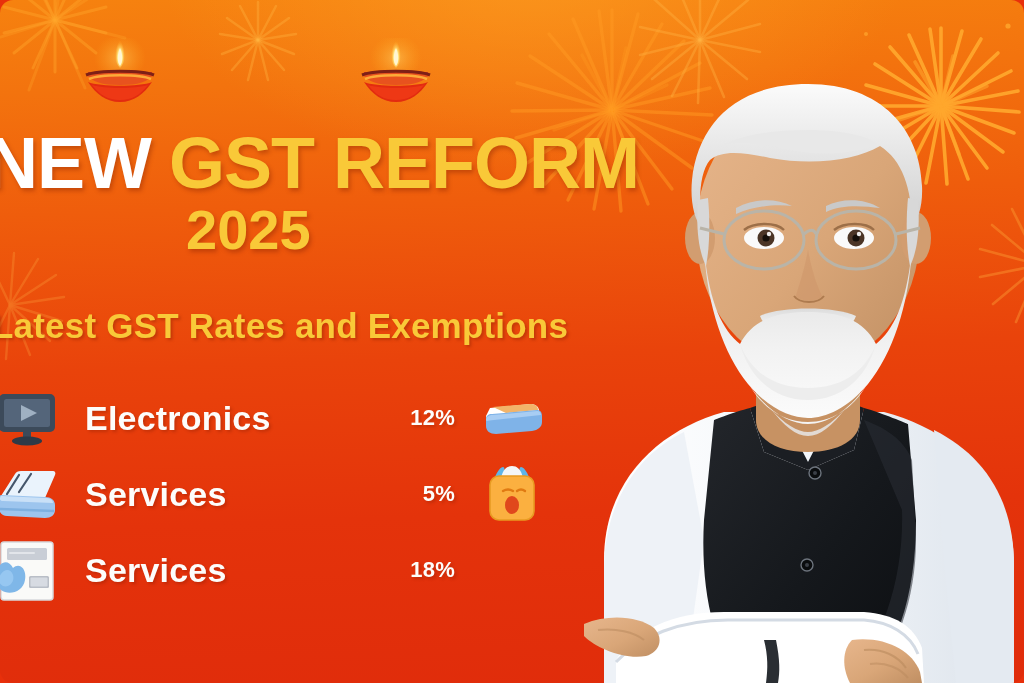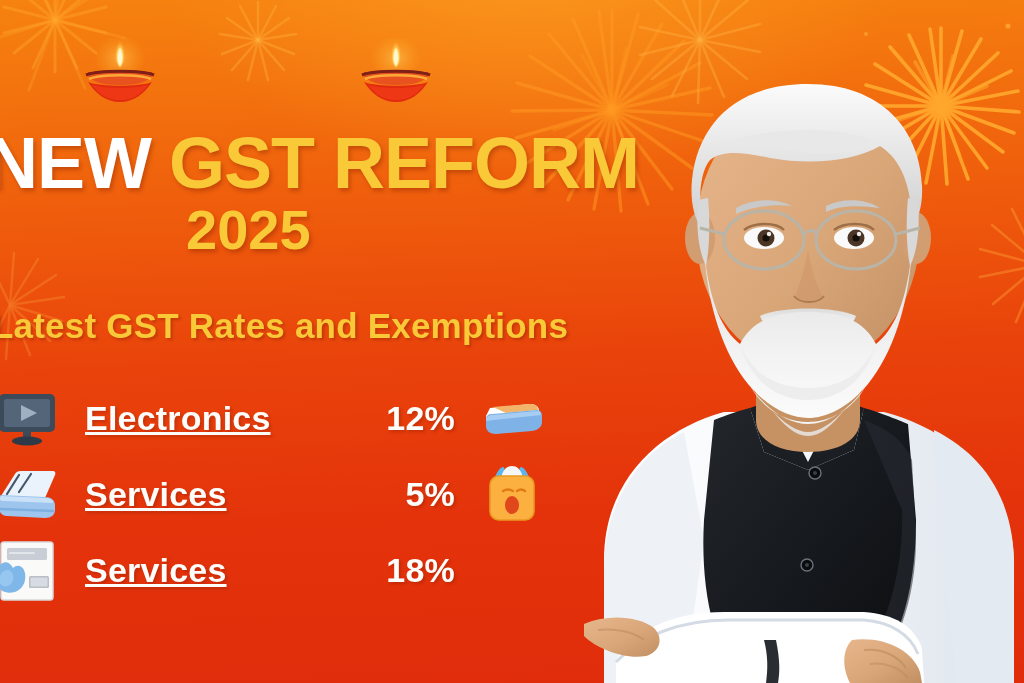--- a/index.html
+++ b/index.html
@@ -9,20 +9,21 @@
     background:#E8300B;
   }
 
   #poster {
     position:relative;
     width:1024px; height:683px;
     overflow:hidden;
     background:
       radial-gradient(ellipse 520px 300px at 52% -6%, rgba(255,168,40,0.55) 0%, rgba(255,150,30,0.0) 72%),
       linear-gradient(178deg, #F6820F 0%, #F3730E 13%, #EF5D0C 30%, #E9430B 52%, #E4330B 74%, #E02C0B 100%);
+    border-radius: 13px;
   }
 
   
   .fw { position:absolute; pointer-events:none; }
   .fw svg { display:block; }
 
   
   .diya { position:absolute; }
 
   
@@ -85,27 +86,26 @@
   .ricon svg { display:block; }
   .rlabel {
     position:absolute;
     left:85px;
     font-size:34px;
     font-weight:bold;
     color:#FDFDFB;
     letter-spacing:0.2px;
     white-space:nowrap;
     text-shadow:2px 2px 3px rgba(120,25,0,0.30);
-    text-decoration:underline;
   }
   .rvalue {
     position:absolute;
     left:270px; width:185px;
     text-align:right;
-    font-size:34px;
+    font-size:22px;
     font-weight:bold;
     color:#FDFDFB;
     letter-spacing:0.2px;
     white-space:nowrap;
     text-shadow:2px 2px 3px rgba(120,25,0,0.30);
   }
   .rtrail {
     position:absolute;
     left:480px;
     width:64px; height:64px;

